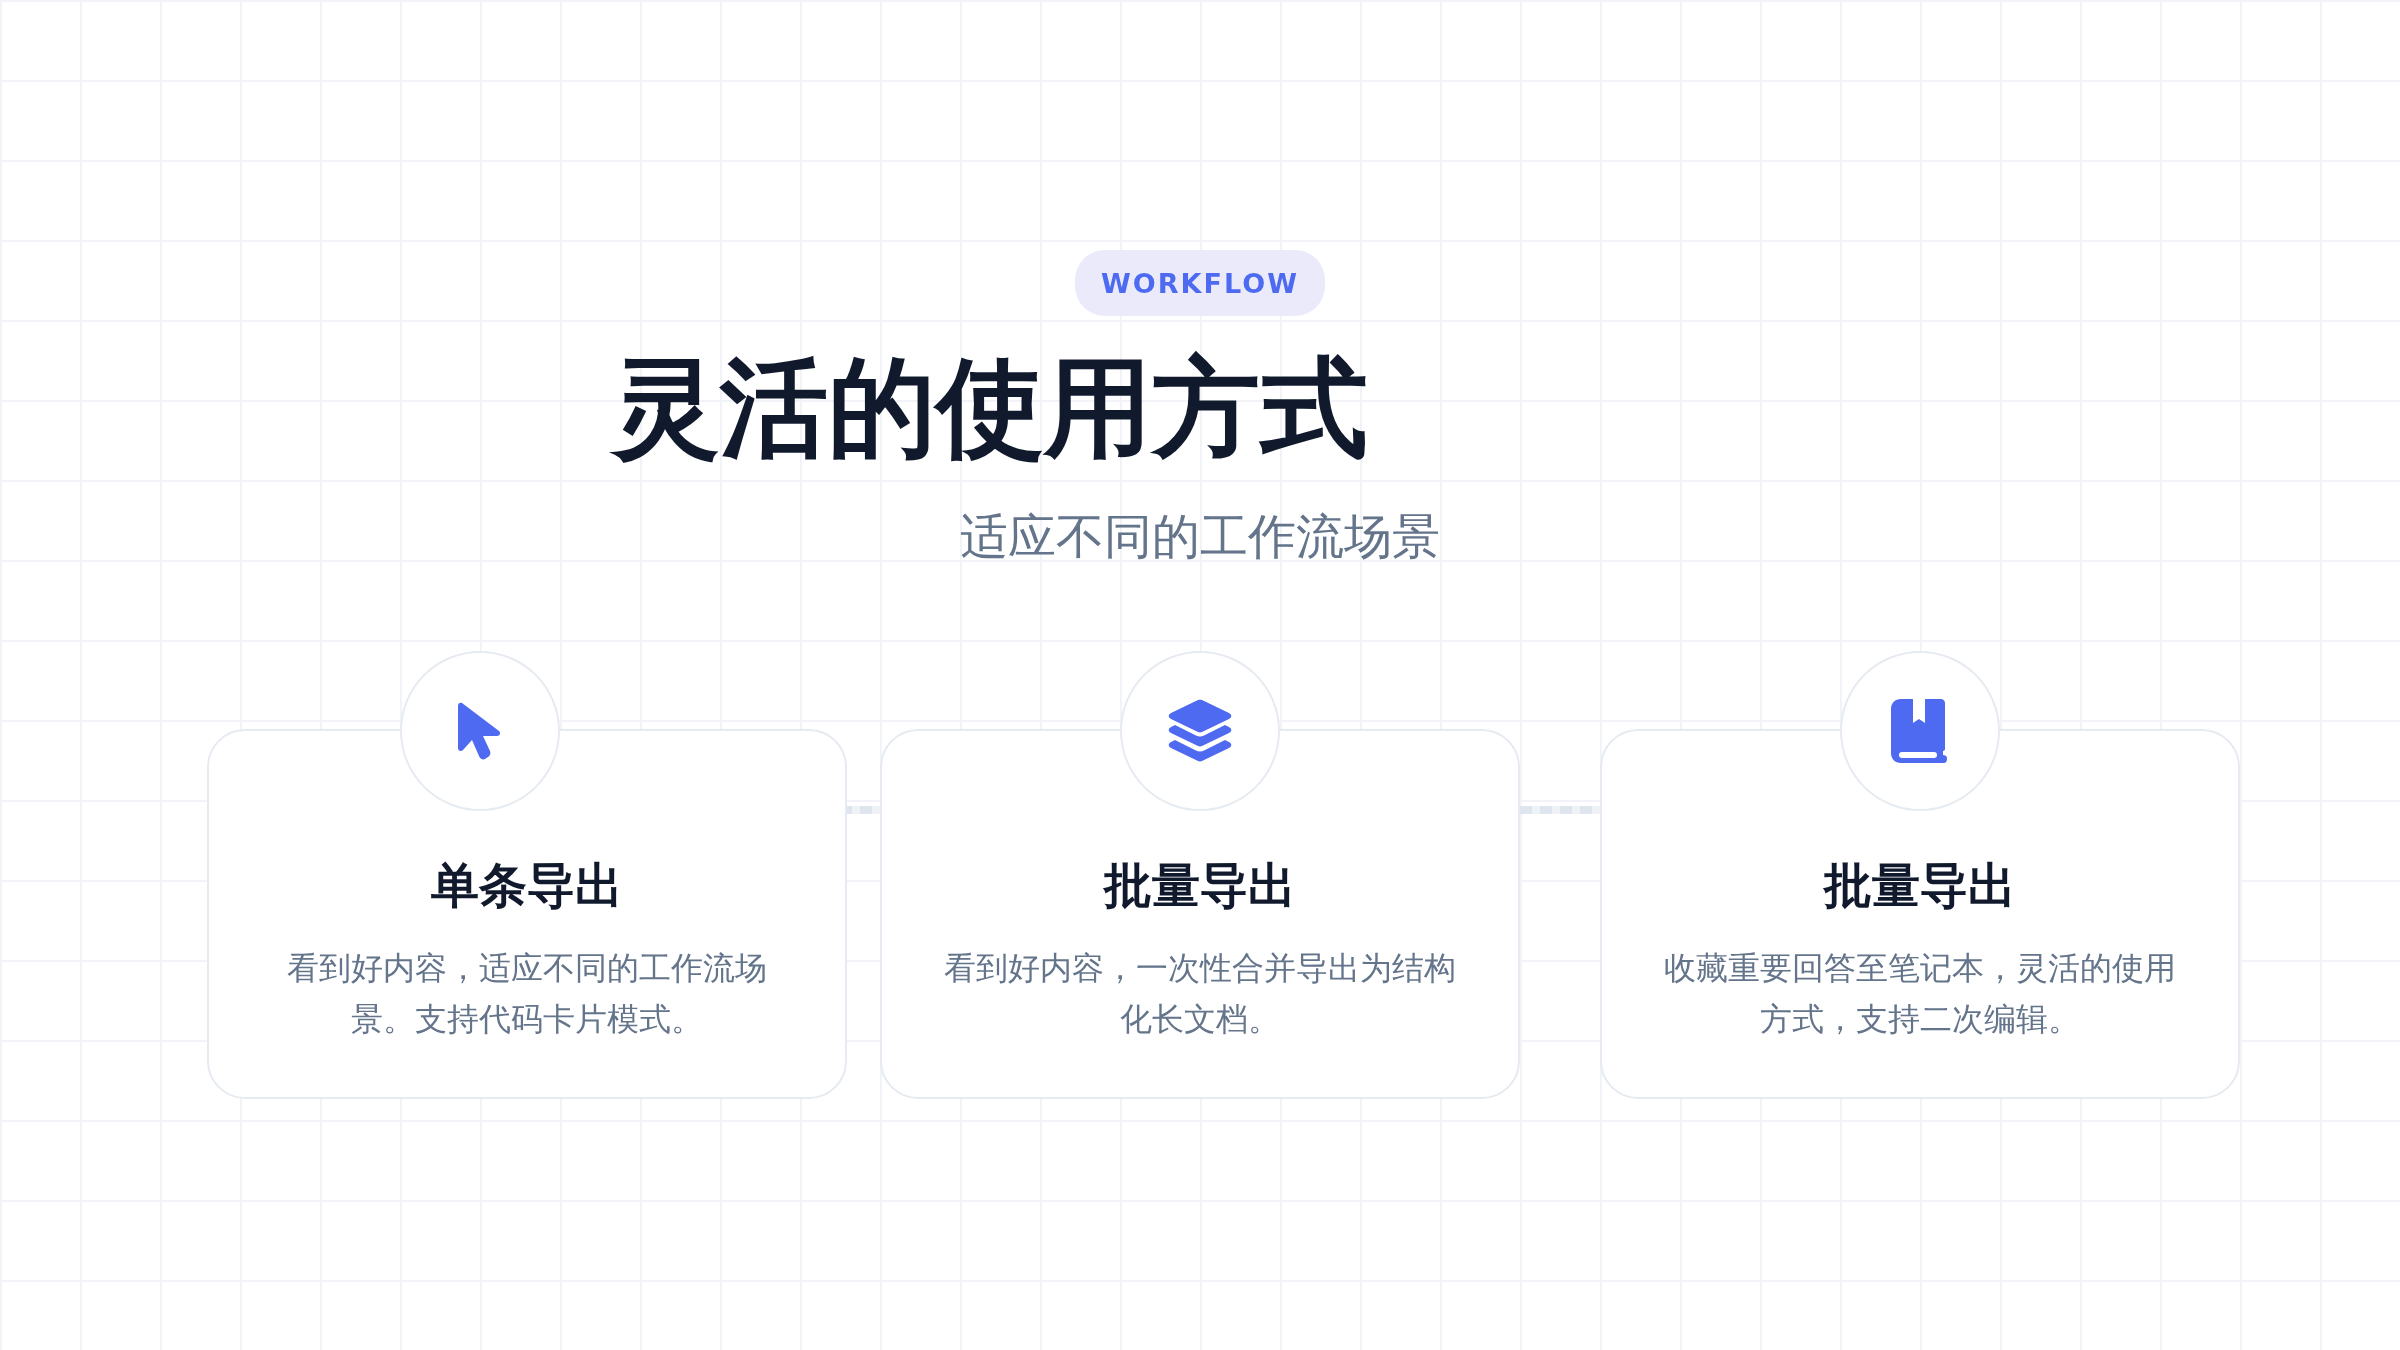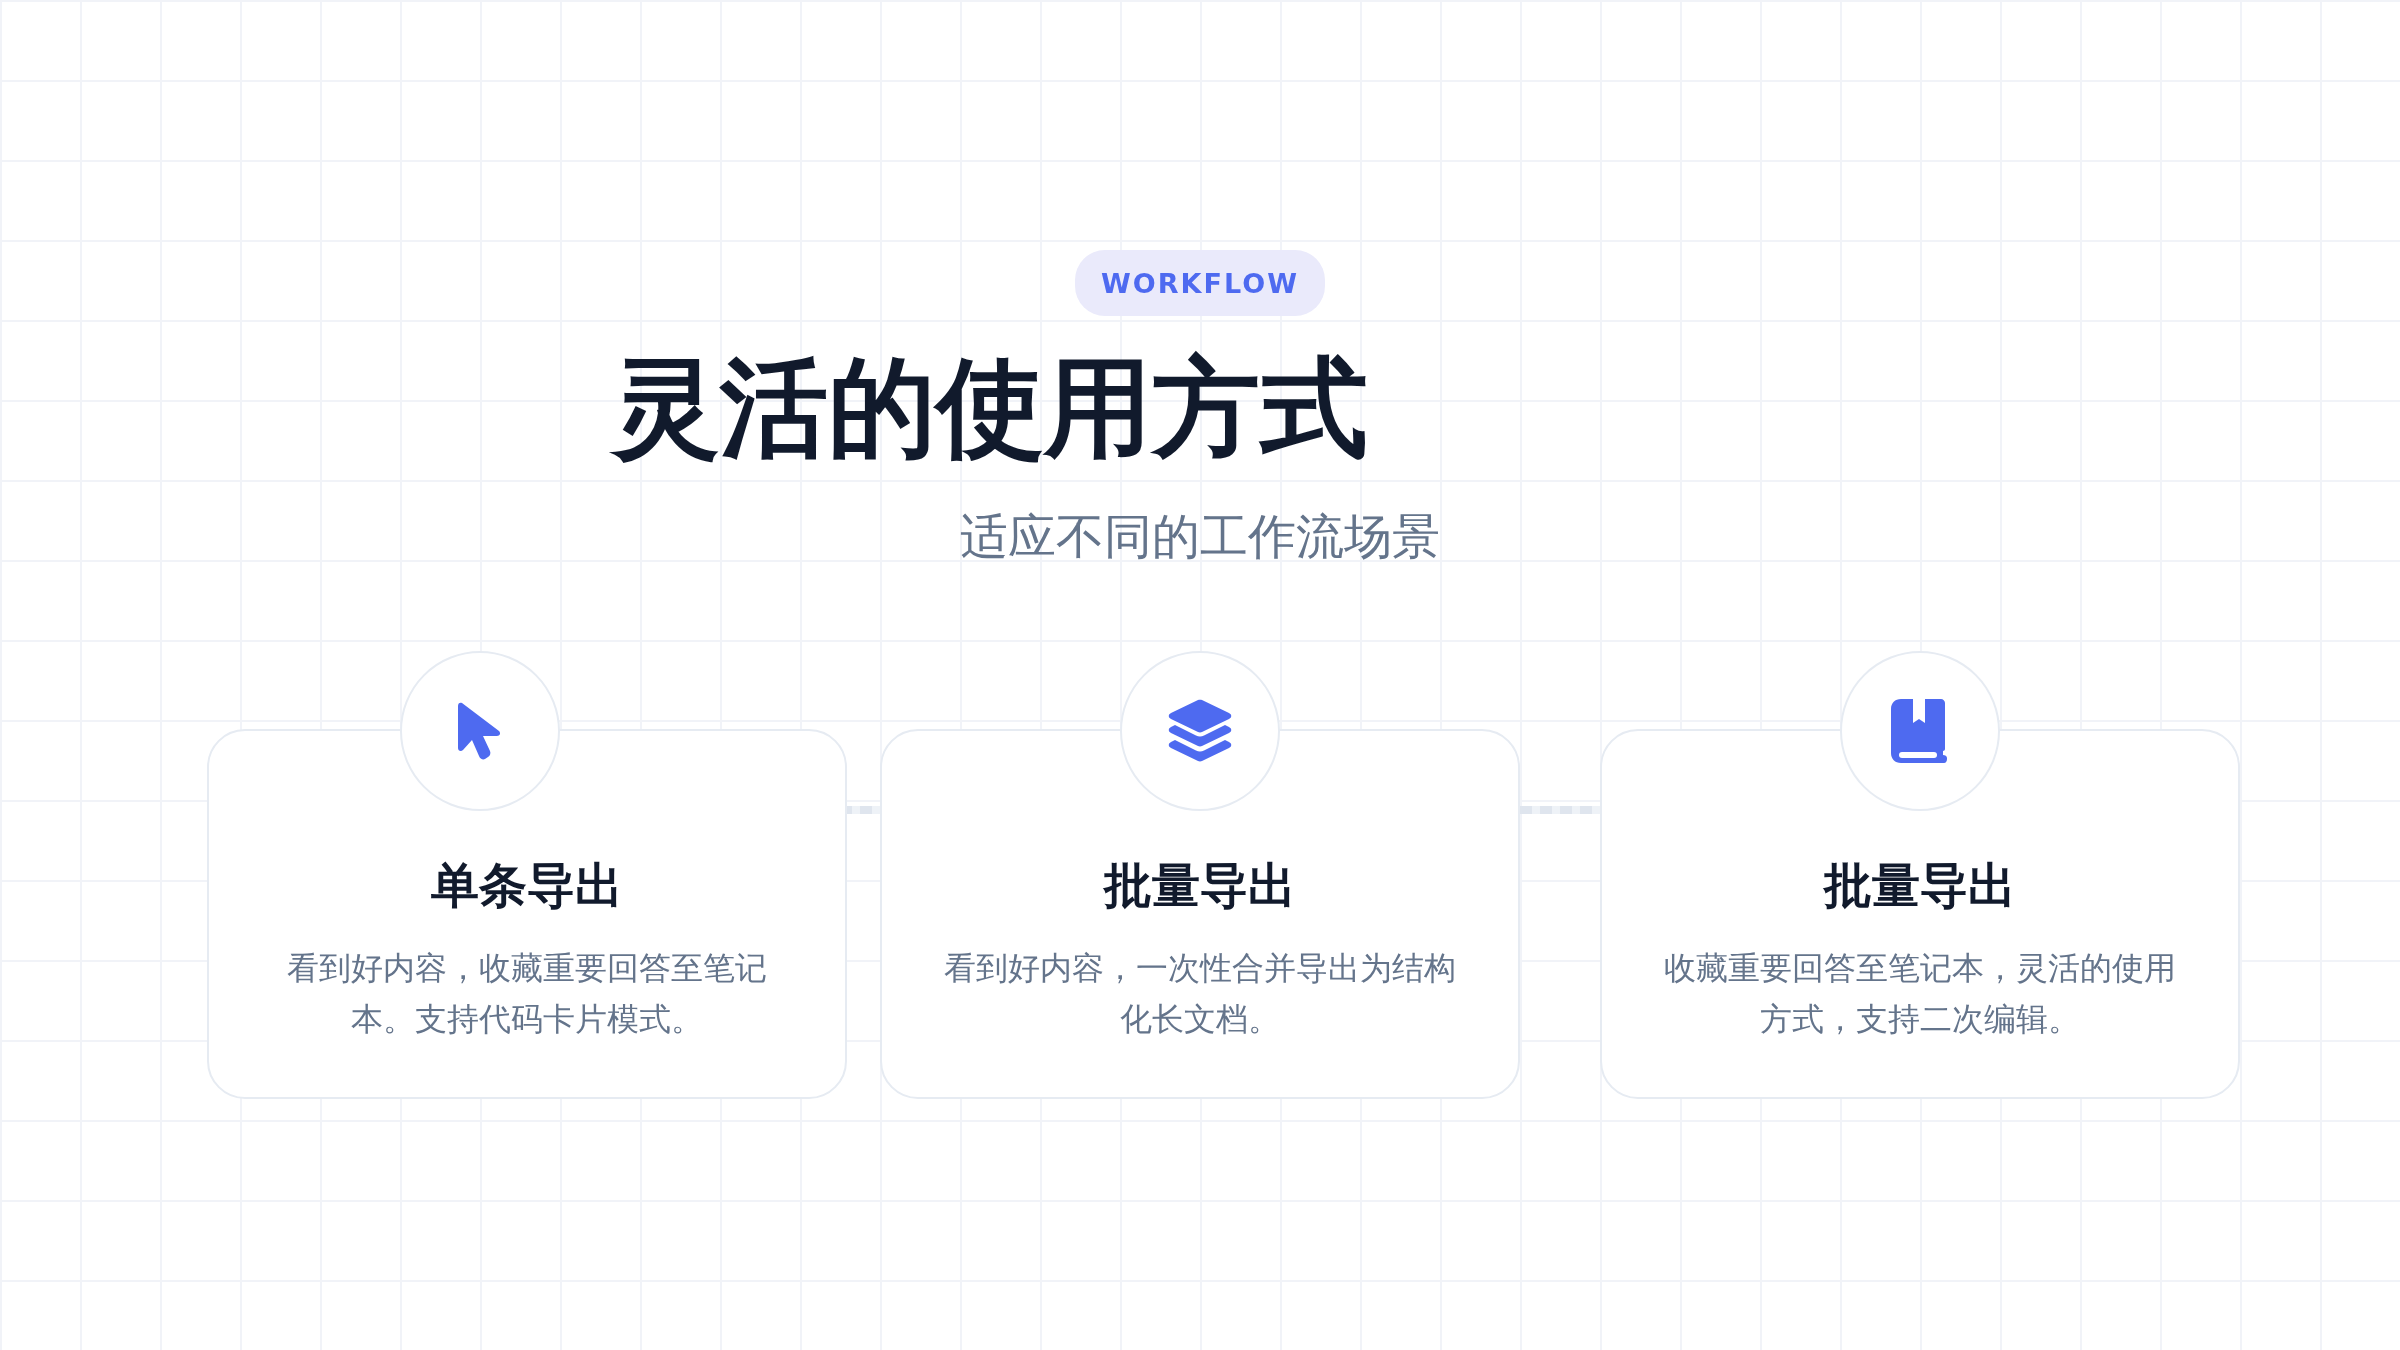--- a/index.html
+++ b/index.html
@@ -108,21 +108,21 @@
   </div>
 
   <div class="title">灵活的使用方式</div>
   <div class="subtitle">适应不同的工作流场景</div>
 
   <div class="connector" style="left:800px;"></div>
   <div class="connector" style="left:1520px;"></div>
 
   <div class="card" style="left:160px;margin-left:47px;">
     <div class="card-title">单条导出</div>
-    <div class="card-desc">看到好内容，收藏重要回答至笔记本。支持代码卡片模式。</div>
+    <div class="card-desc">看到好内容，适应不同的工作流场景。支持代码卡片模式。</div>
   </div>
   <div class="icon-circle" style="left:400px;">
     <span>
       <svg width="44" height="60" viewBox="0 0 44 60">
         <path d="M4 2 C2 1 0 2 0 5 L0 47 C0 50 3 51 5 49 L14 39 L21 55 C22 58 25 59 27 58 L30 56 C32 55 33 52 32 50 L25 35 L39 35 C42 35 43 32 41 30 Z" fill="#4e6af0"></path>
       </svg>
     </span>
   </div>
 
   <div class="card" style="left:880px;">

